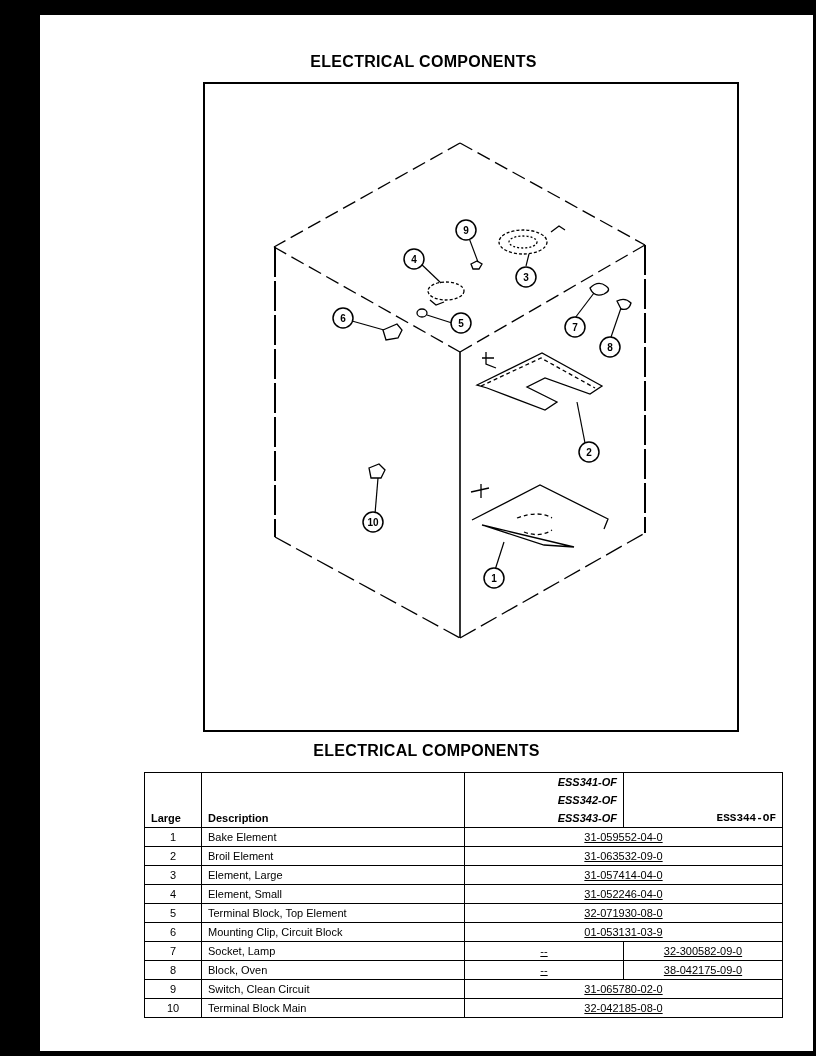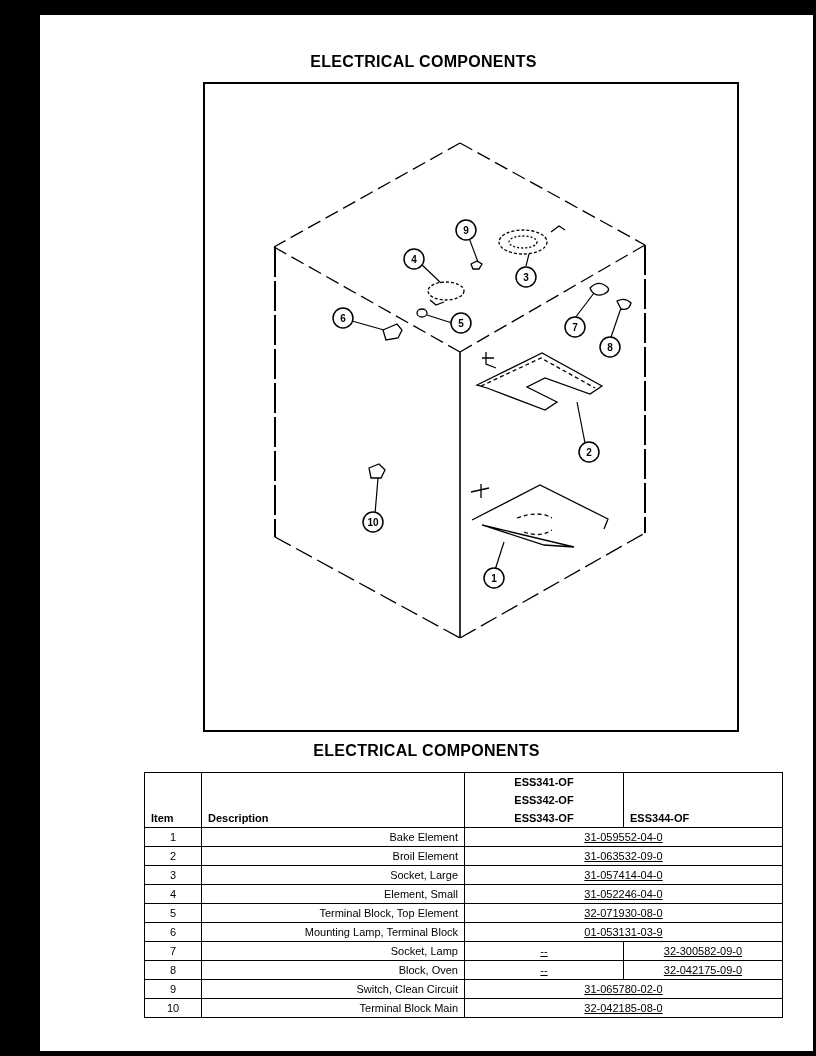--- a/index.html
+++ b/index.html
@@ -25,25 +25,25 @@
     position:absolute; left:104px; top:757px; width:639px;
     border-collapse:collapse; font-size:11px;
   }
   table.parts td, table.parts th {
     border:1.5px solid #000; padding:0 6px; height:18px; line-height:18px;
     font-weight:normal;
   }
   table.parts th { vertical-align:bottom; font-weight:bold; }
   th.col-item { width:44px; text-align:left; padding-left:4px; }
   th.col-desc { width:250px; text-align:left; }
-  th.col-m1 { width:146px; text-align:center; line-height:14px; padding-bottom:2px; }
-  th.col-m2 { width:146px; text-align:left; padding-bottom:2px; }
+  th.col-m1 { width:146px; text-align:right; line-height:14px; padding-bottom:2px;font-style:italic; }
+  th.col-m2 { width:146px; text-align:right; padding-bottom:2px;font-family:Liberation Mono, monospace; }
   tr.hdr th { height:48px; }
   td.item { text-align:center; font-weight:bold; }
-  td.desc { text-align:right; }
+  td.desc { text-align:left; }
   td.pn { text-align:center;text-decoration:underline; }
   .m1line { display:block; }
   .callout text { font-family:"Liberation Sans", sans-serif; font-size:10px; font-weight:bold; }
 </style>
 </head>
 <body>
 
 <div class="page">
 
   <div class="title top">ELECTRICAL COMPONENTS</div>
@@ -161,70 +161,70 @@
           </g>
       </g>
     </svg>
   </div>
 
   <div class="title table-title">ELECTRICAL COMPONENTS</div>
 
   <table class="parts">
     <tbody>
         <tr class="hdr">
-      <th class="col-item">Item</th>
+      <th class="col-item">Large</th>
       <th class="col-desc">Description</th>
       <th class="col-m1">
         <span class="m1line">ESS341-OF</span>
         <span class="m1line">ESS342-OF</span>
         <span class="m1line">ESS343-OF</span>
       </th>
       <th class="col-m2">ESS344-OF</th>
     </tr>
     <tr>
       <td class="item">1</td>
       <td class="desc">Bake Element</td>
       <td class="pn" colspan="2">31-059552-04-0</td>
     </tr>
     <tr>
       <td class="item">2</td>
       <td class="desc">Broil Element</td>
       <td class="pn" colspan="2">31-063532-09-0</td>
     </tr>
     <tr>
       <td class="item">3</td>
-      <td class="desc">Socket, Large</td>
+      <td class="desc">Element, Large</td>
       <td class="pn" colspan="2">31-057414-04-0</td>
     </tr>
     <tr>
       <td class="item">4</td>
       <td class="desc">Element, Small</td>
       <td class="pn" colspan="2">31-052246-04-0</td>
     </tr>
     <tr>
       <td class="item">5</td>
       <td class="desc">Terminal Block, Top Element</td>
       <td class="pn" colspan="2">32-071930-08-0</td>
     </tr>
     <tr>
       <td class="item">6</td>
-      <td class="desc">Mounting Lamp, Terminal Block</td>
+      <td class="desc">Mounting Clip, Circuit Block</td>
       <td class="pn" colspan="2">01-053131-03-9</td>
     </tr>
     <tr>
       <td class="item">7</td>
       <td class="desc">Socket, Lamp</td>
       <td class="pn">--</td>
       <td class="pn">32-300582-09-0</td>
     </tr>
     <tr>
       <td class="item">8</td>
       <td class="desc">Block, Oven</td>
       <td class="pn">--</td>
-      <td class="pn">32-042175-09-0</td>
+      <td class="pn">38-042175-09-0</td>
     </tr>
     <tr>
       <td class="item">9</td>
       <td class="desc">Switch, Clean Circuit</td>
       <td class="pn" colspan="2">31-065780-02-0</td>
     </tr>
     <tr>
       <td class="item">10</td>
       <td class="desc">Terminal Block Main</td>
       <td class="pn" colspan="2">32-042185-08-0</td>

